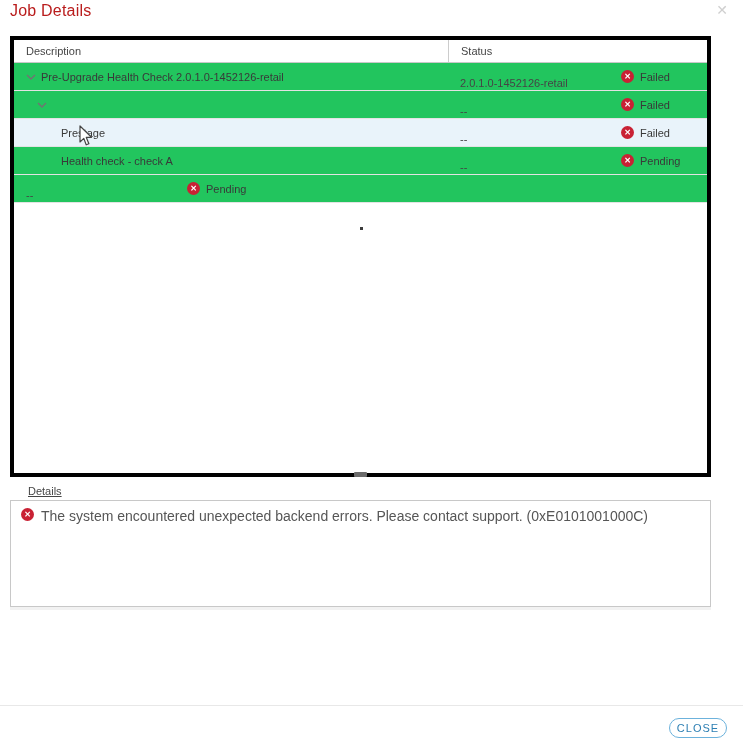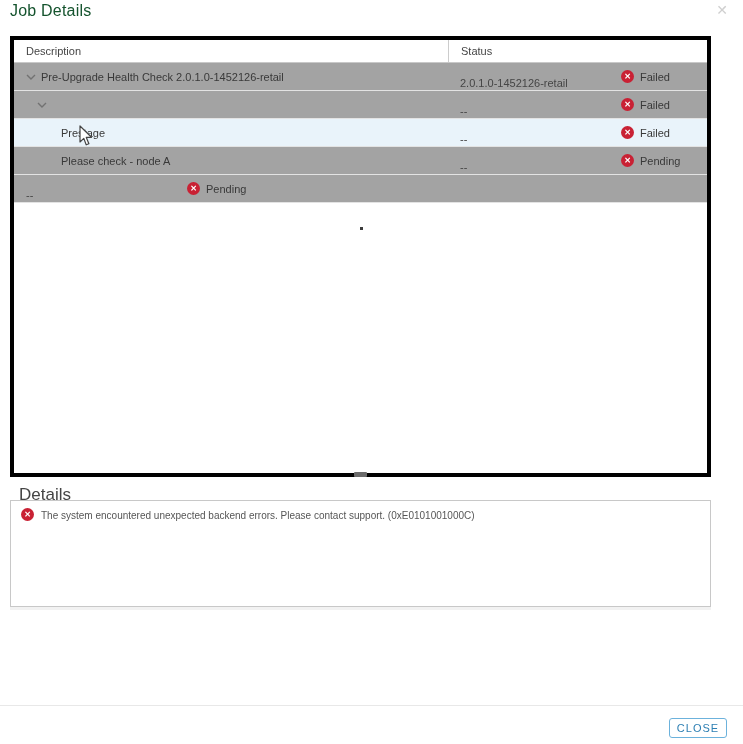--- a/index.html
+++ b/index.html
@@ -8,21 +8,21 @@
     width: 743px;
     height: 744px;
     background: #ffffff;
     font-family: "Liberation Sans", sans-serif;
     -webkit-font-smoothing: antialiased;
   }
 
   
   .dlg-title {
     position: absolute; left: 10px; top: 2px;
-    font-size: 16px; color: #14532d; letter-spacing: .2px;
+    font-size: 16px; color: #b91c1c; letter-spacing: .2px;
   }
   .dlg-close {
     position: absolute; right: 15px; top: 3px;
     color: #cfcfcf; font-size: 14px; line-height: 14px; cursor: pointer;
   }
 
   
   .datagrid {
     position: absolute; left: 10px; top: 36px;
     width: 701px; height: 441px;
@@ -40,21 +40,21 @@
   .dg-hcol + .dg-hcol { border-left: 1px solid #ccc; }
   .col-desc { width: 434px; }
   .col-res  { width: 159px; }
   .col-stat { flex: 1; }
 
   .dg-row {
     display: flex; height: 27px;
     border-bottom: 1px solid #e3e3e3;
     align-items: center;
     font-size: 11px; color: #393939;
-    background: #a3a3a3;
+    background: #22c55e;
   }
   .dg-row.selected { background: #e9f3fa; }
   .cell-desc { width: 434px; display: flex; align-items: center; box-sizing: border-box; }
   .cell-res  { width: 159px; padding-left: 12px; box-sizing: border-box; color: #454545; margin-top: 12px; }
   .cell-stat { flex: 1; display: flex; align-items: center; padding-left: 14px; box-sizing: border-box; gap: 6px; }
 
   .caret { width: 10px; height: 8px; display: inline-flex; align-items: center; margin-right: 5px; cursor: pointer; }
   .ind-0 .caret { margin-left: 12px; }
   .ind-1 .caret { margin-left: 23px; }
   .ind-2 .cell-desc-label { margin-left: 47px; }
@@ -70,44 +70,44 @@
     position: absolute; left: 50%; bottom: -4px;
     width: 13px; height: 5px; margin-left: -7px;
     background: #6b6b6b; border-radius: 1px; cursor: ns-resize;
   }
 
   
   .stray-dot { position: absolute; left: 360px; top: 227px; width: 3px; height: 3px; background: #3c3c3c; }
 
   
   .details-label {
-    position: absolute; left: 19px; top: 485px;
-    font-size: 17px; color: #454545; text-decoration: underline;
+    position: absolute; left: 28px; top: 485px;
+    font-size: 11px; color: #454545; text-decoration: underline;
   }
   .details-box {
     position: absolute; left: 10px; top: 500px;
     width: 701px; height: 107px;
     border: 1px solid #c8c8c8; box-sizing: border-box;
     background: #fff;
     box-shadow: 0 3px 0 rgba(0,0,0,0.05);
     padding: 7px 10px;
   }
   .details-line { display: flex; align-items: flex-start; gap: 7px; }
-  .details-msg { font-size: 10px; color: #565656; line-height: 14px; padding-top: 0.5px; text-align: right; }
+  .details-msg { font-size: 14px; color: #565656; line-height: 14px; padding-top: 0.5px; text-align: right; }
 
   
   .footer-divider {
     position: absolute; left: 0; top: 705px; width: 743px;
     border-top: 1px solid #e8e8e8;
   }
   .close-btn {
     position: absolute; left: 669px; top: 718px;
     width: 58px; height: 20px;
     box-sizing: border-box;
-    border: 1px solid #6cb2dc; border-radius: 3px;
+    border: 1px solid #6cb2dc; border-radius: 10px;
     background: #fff; color: #2d7fb3;
     font-family: "Liberation Sans", sans-serif;
     font-size: 11px; letter-spacing: 1px;
     display: flex; align-items: center; justify-content: center;
     cursor: pointer; padding: 0;
   }
 
   
   .cursor { position: absolute; left: 78px; top: 125px; pointer-events: none; }
 </style>
@@ -162,21 +162,21 @@
       </div>
       <div class="cell-res">--</div>
       <div class="cell-stat">
         <span class="status-icon">✕</span>
         <span>Failed</span>
       </div>
     </div>
 
     <div class="dg-row ind-2">
       <div class="cell-desc">
-        <span class="cell-desc-label">Please check - node A</span>
+        <span class="cell-desc-label">Health check - check A</span>
       </div>
       <div class="cell-res">--</div>
       <div class="cell-stat">
         <span class="status-icon">✕</span>
         <span>Pending</span>
       </div>
     </div>
 
     <div class="dg-row ind-2">
       <div class="cell-res">--</div>

